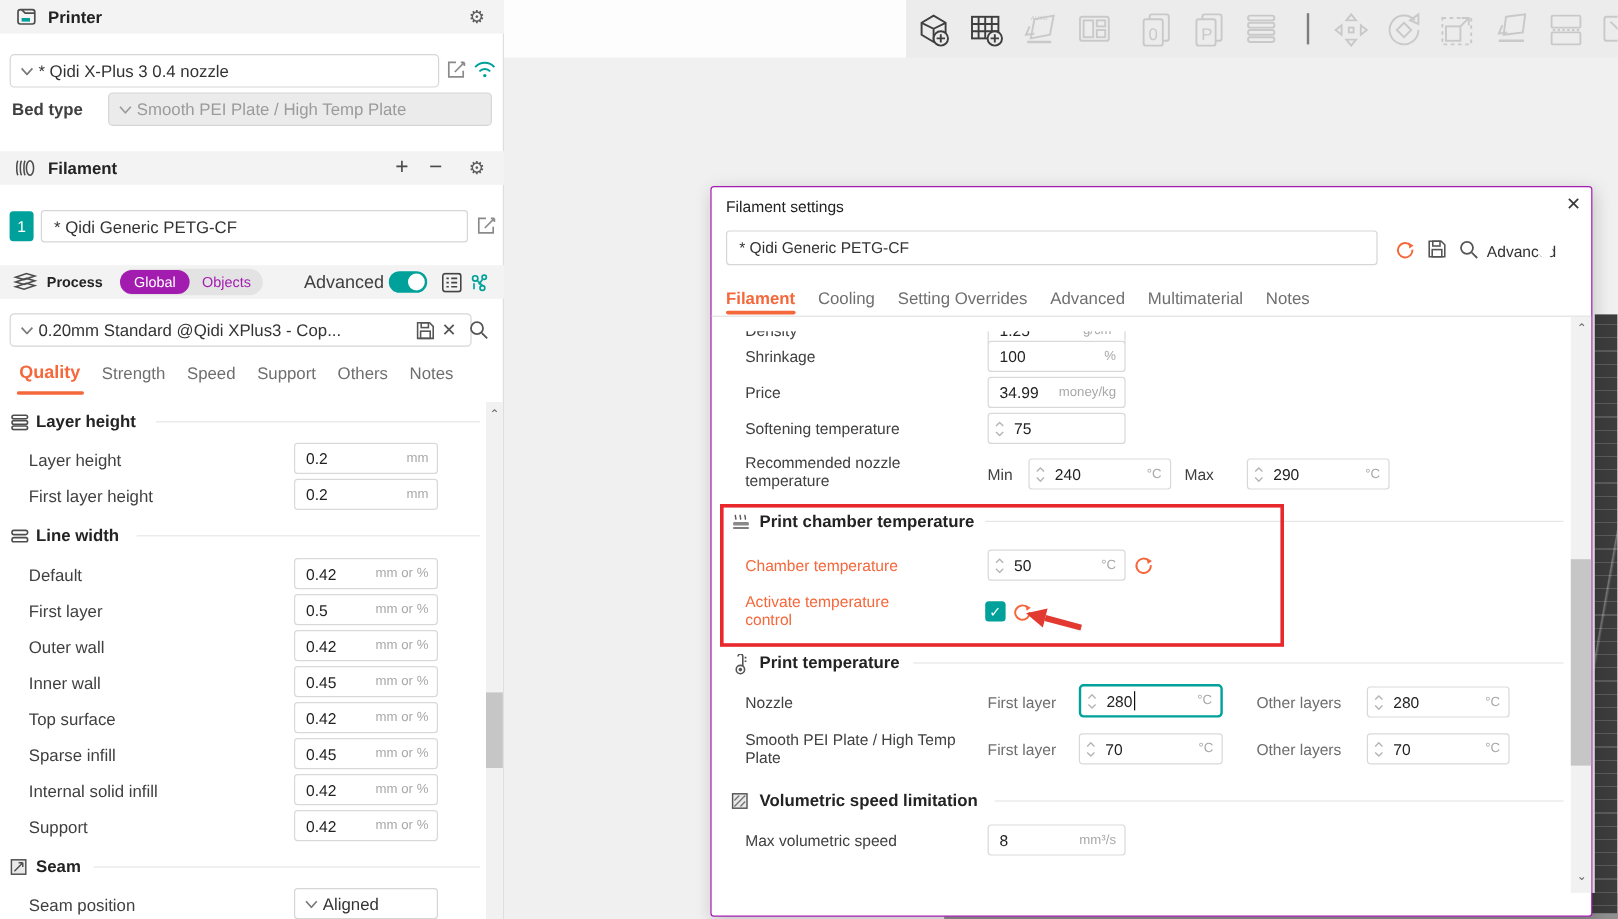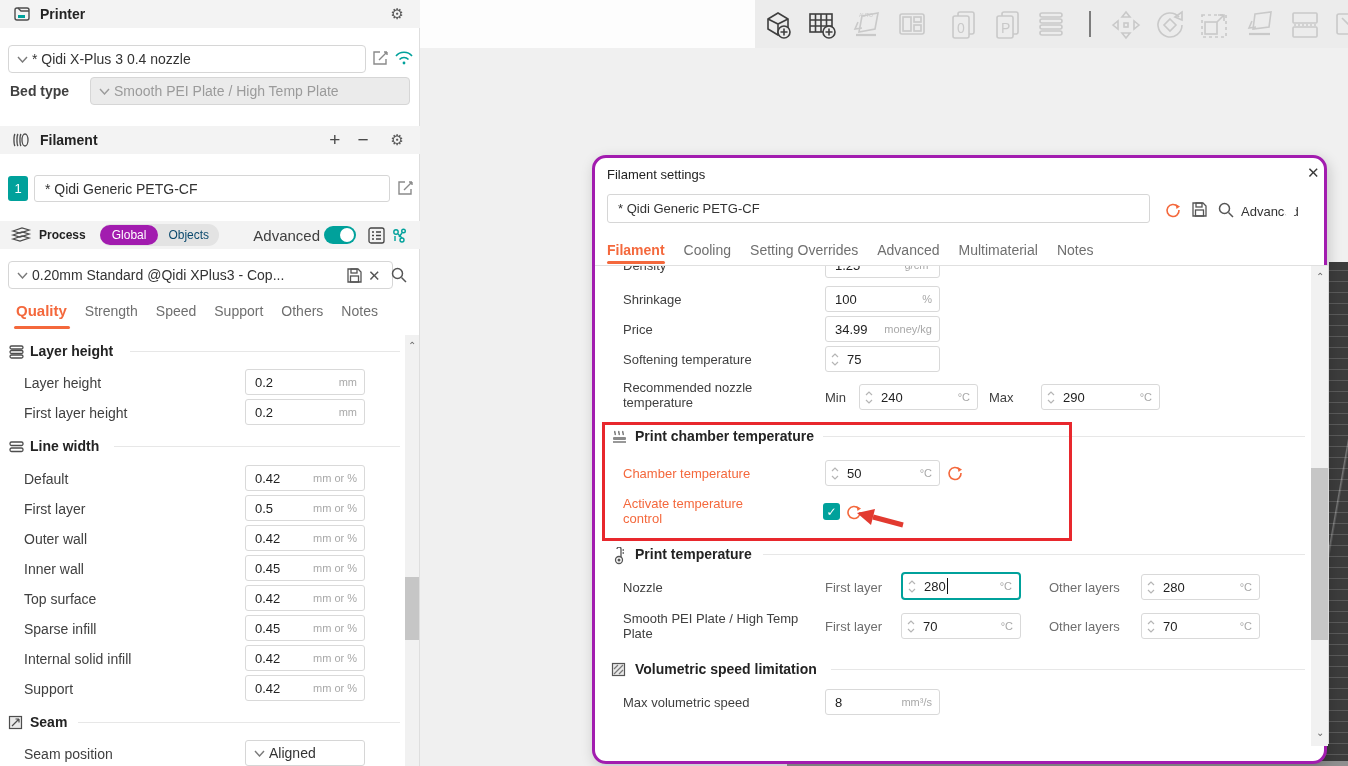--- a/index.html
+++ b/index.html
@@ -185,21 +185,21 @@
 
 <div class="abs hdrbar flexc" style="left:0;top:221px;width:420px;height:28px;">
   <svg style="margin-left:10px;" width="22" height="18" viewBox="0 0 22 18" fill="none" stroke="#4d4d4d" stroke-width="1.3">
     <path d="M3 5 L12 2 L19 4 L10 7 Z"></path>
       <path d="M3 9 L12 6 L19 8 L10 11 Z"></path>
       <path d="M3 13 L12 10 L19 12 L10 15 Z"></path>
   </svg>
   <span class="sect" style="margin-left:7px;font-size:12px;">Process</span>
   <div class="flexc" style="margin-left:14px;background:#e3e3e3;border-radius:11px;height:22px;">
     <span style="background:#a21caf;color:#fff;font-size:12px;border-radius:11px;padding:3px 12px;">Global</span>
-    <span style="color:#0c4a6e;font-size:12px;padding:0 10px;">Objects</span>
+    <span style="color:#a21caf;font-size:12px;padding:0 10px;">Objects</span>
   </div>
   <span class="lbl" style="margin-left:auto;font-size:15px;">Advanced</span>
   <span class="toggle" style="margin-left:4px;width:32px;height:18px;">
       <span class="knob" style="width:14px;height:14px;"></span>
     </span>
   <svg style="margin-left:12px;" width="17" height="17" viewBox="0 0 17 17" fill="none" stroke="#444" stroke-width="1.3">
     <rect x="1" y="1" width="15" height="15" rx="2"></rect>
       <path d="M4 5 H6 M8 5 H13 M4 8.5 H6 M8 8.5 H13 M4 12 H6 M8 12 H13"></path>
   </svg>
   <svg style="margin-left:6px;margin-right:12px;" width="17" height="17" viewBox="0 0 17 17" fill="none" stroke="#00a19b" stroke-width="1.4">
@@ -316,21 +316,21 @@
   <svg class="chev" width="11" height="7" viewBox="0 0 11 7">
       <polyline points="1,1 5.5,6 10,1" fill="none" stroke="#7a7a7a" stroke-width="1.4"></polyline>
     </svg>
   <span>Aligned</span>
 </div>
 
 <div class="abs scrtrack" style="left:405px;top:335px;width:14px;height:431px;"></div>
 <span class="abs arrowglyph" style="left:408px;top:341px;">⌃</span>
 <div class="abs scrthumb" style="left:405px;top:577px;width:14px;height:63px;"></div>
 
-<div class="abs" style="left:592px;top:155px;width:735px;height:609px;background:#fff;border:3px solid #a21caf;border-radius:14px;box-shadow:2px 4px 14px rgba(0,0,0,.18);">
+<div class="abs" style="left:592px;top:155px;width:735px;height:609px;background:#fff;border:1px solid #a21caf;border-radius:3px;box-shadow:2px 4px 14px rgba(0,0,0,.18);">
 
   <span class="abs" style="left:12px;top:9px;font-size:13px;color:#222;">Filament settings</span>
   <span class="abs x" style="left:712px;top:7px;">✕</span>
 
   
   <div class="abs combo" style="left:12px;top:36px;width:543px;height:29px;border-radius:3px;font-size:13px;">
     <span style="margin-left:10px;">* Qidi Generic PETG-CF</span>
   </div>
   <svg class="abs" style="left:570px;top:44px;" width="16" height="16" viewBox="0 0 16 16" fill="none" stroke="#f4683c" stroke-width="1.6">
     <path d="M12.5 4.5 A6 6 0 1 0 14 8"></path>
@@ -354,21 +354,21 @@
     <span class="tab">Cooling</span>
     <span class="tab">Setting Overrides</span>
     <span class="tab">Advanced</span>
     <span class="tab">Multimaterial</span>
     <span class="tab">Notes</span>
   </div>
   <div class="abs" style="left:12px;top:103px;width:58px;height:3px;background:#f4683c;border-radius:2px;"></div>
   <div class="abs divline" style="left:0;top:107px;width:733px;background:#e0e0e0;"></div>
 
   
-  <div class="abs" style="left:0;top:108px;width:710px;height:14px;overflow:hidden;text-decoration:underline;">
+  <div class="abs" style="left:0;top:120px;width:710px;height:14px;overflow:hidden;text-decoration:underline;">
     <span class="abs dlbl" style="left:28px;top:-8px;">Density</span>
     <div class="abs box" style="left:230px;top:-14px;width:115px;height:26px;">
       <span class="val">1.25</span>
       <span class="unit">g/cm³</span>
     </div>
   </div>
 
   
   <span class="abs dlbl" style="left:28px;top:134px;">Shrinkage</span>
   <div class="abs box" style="left:230px;top:128px;width:115px;height:26px;">

